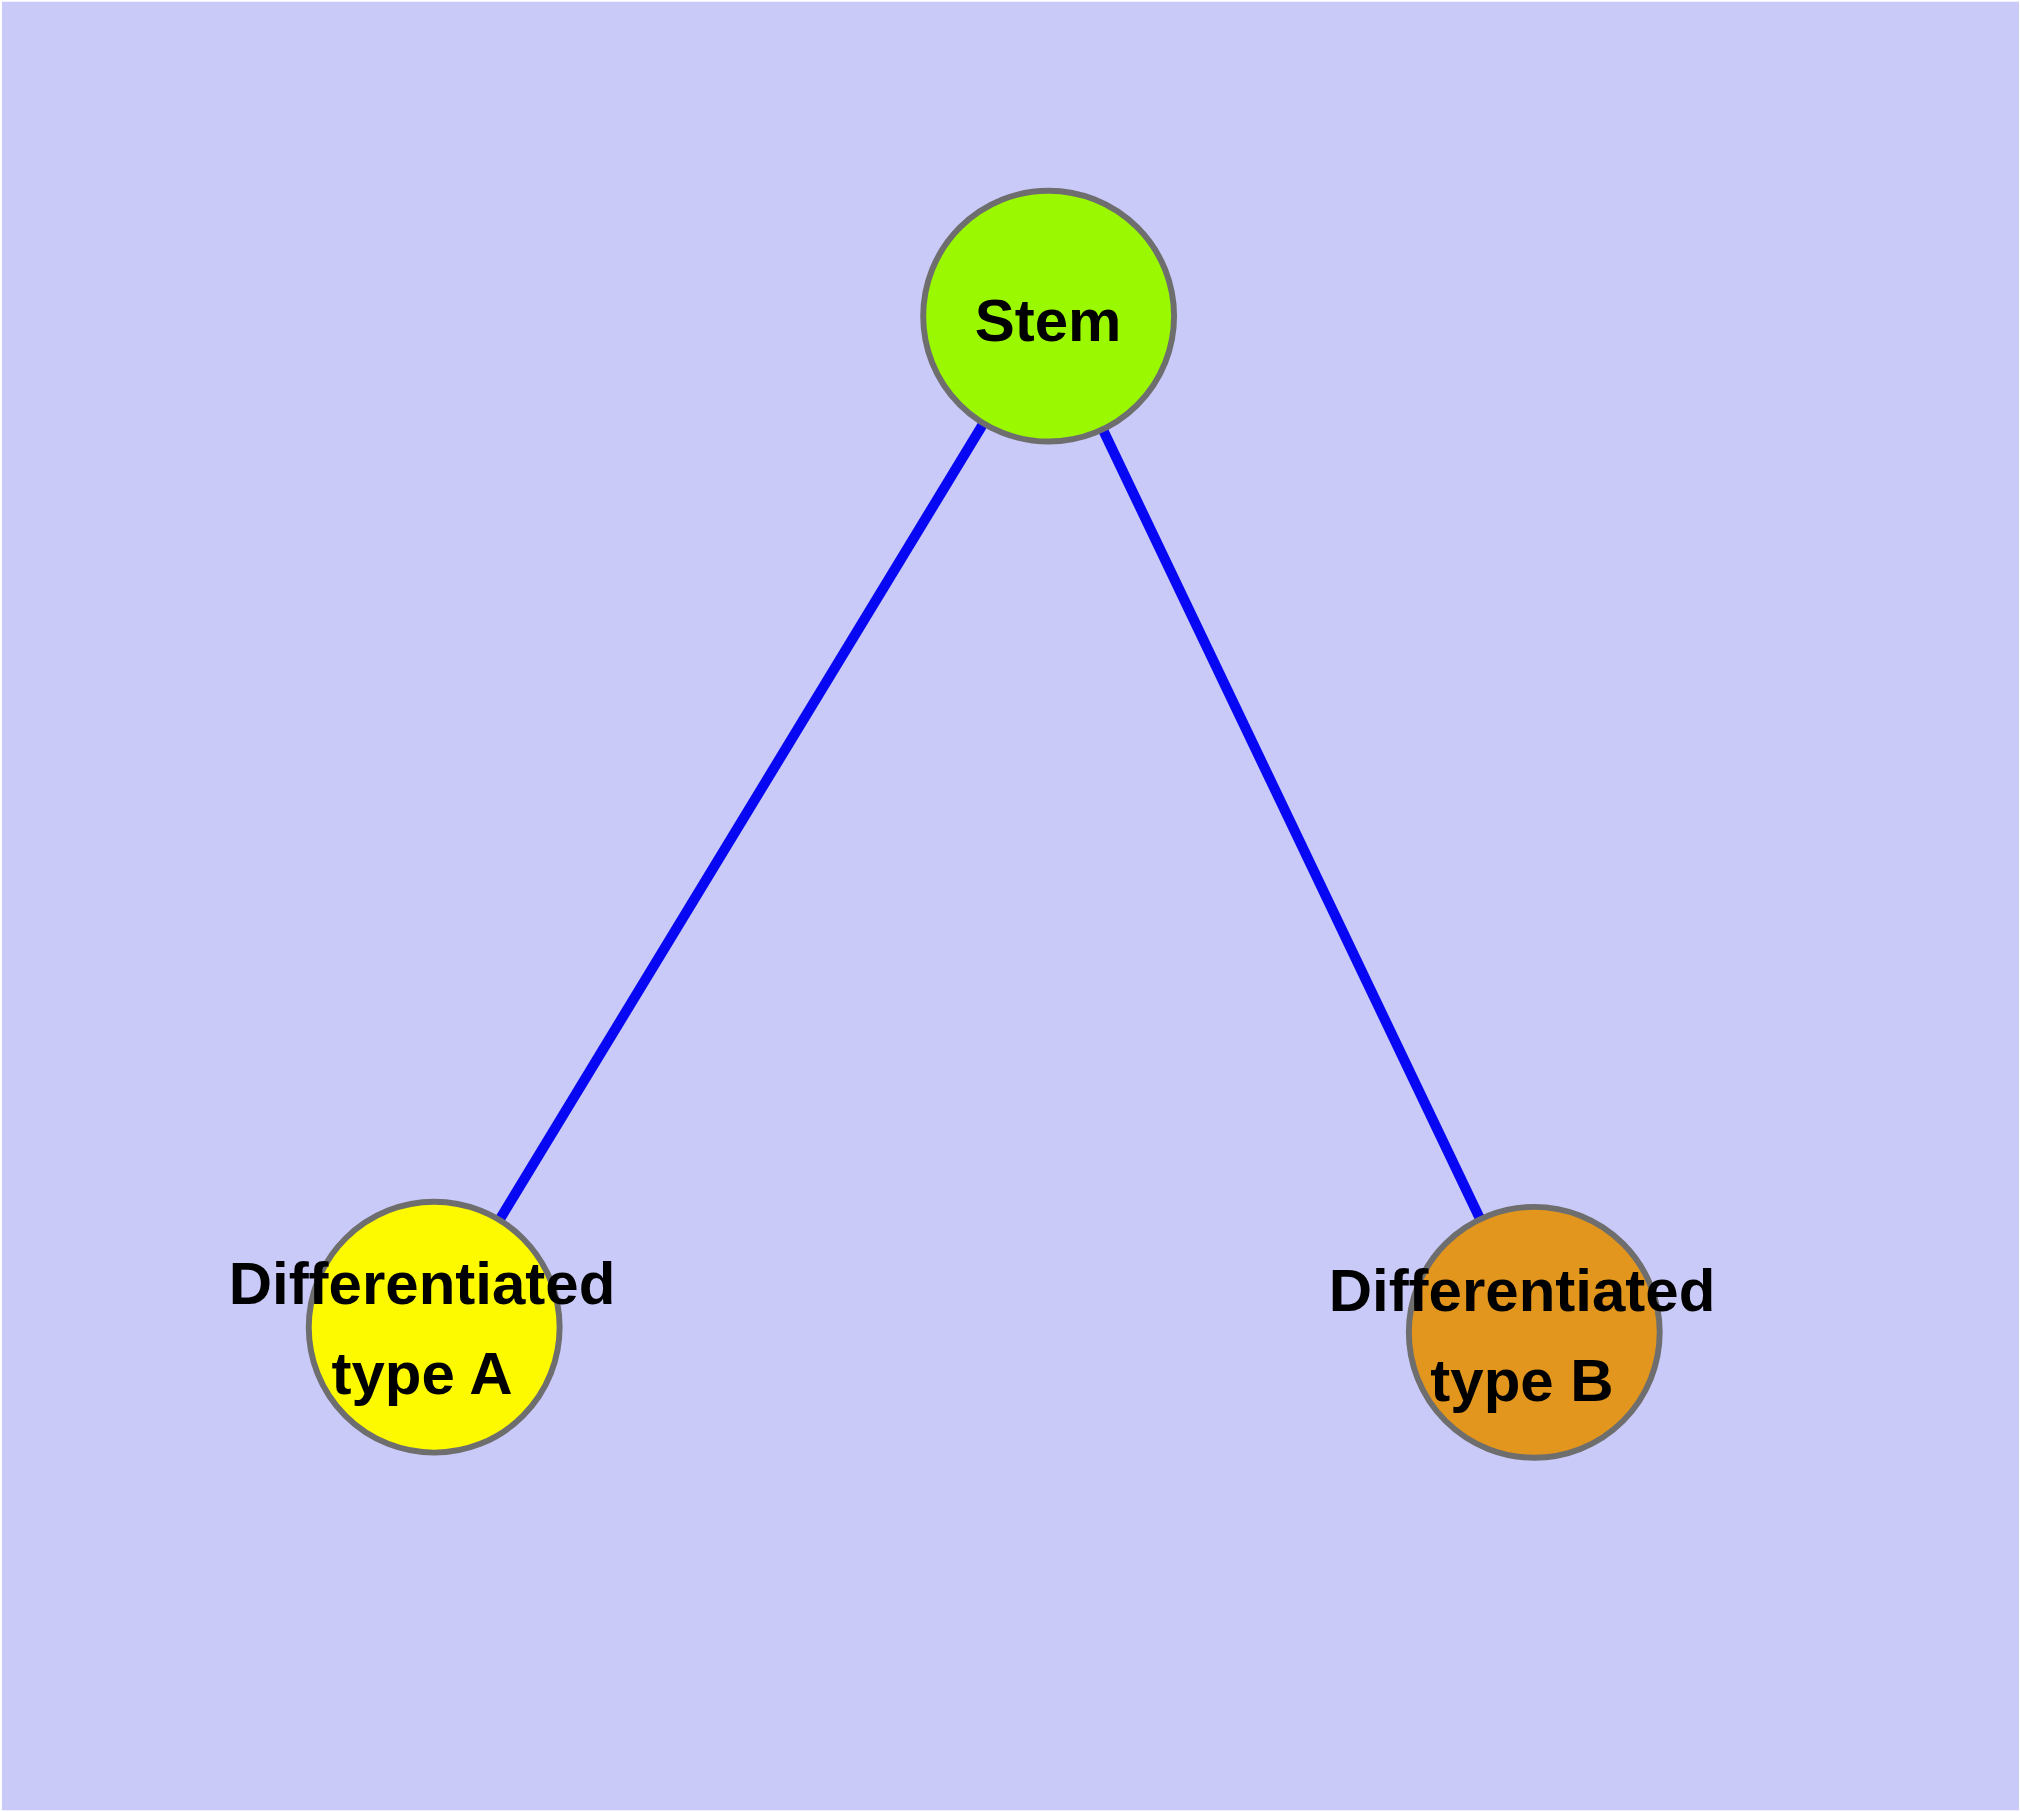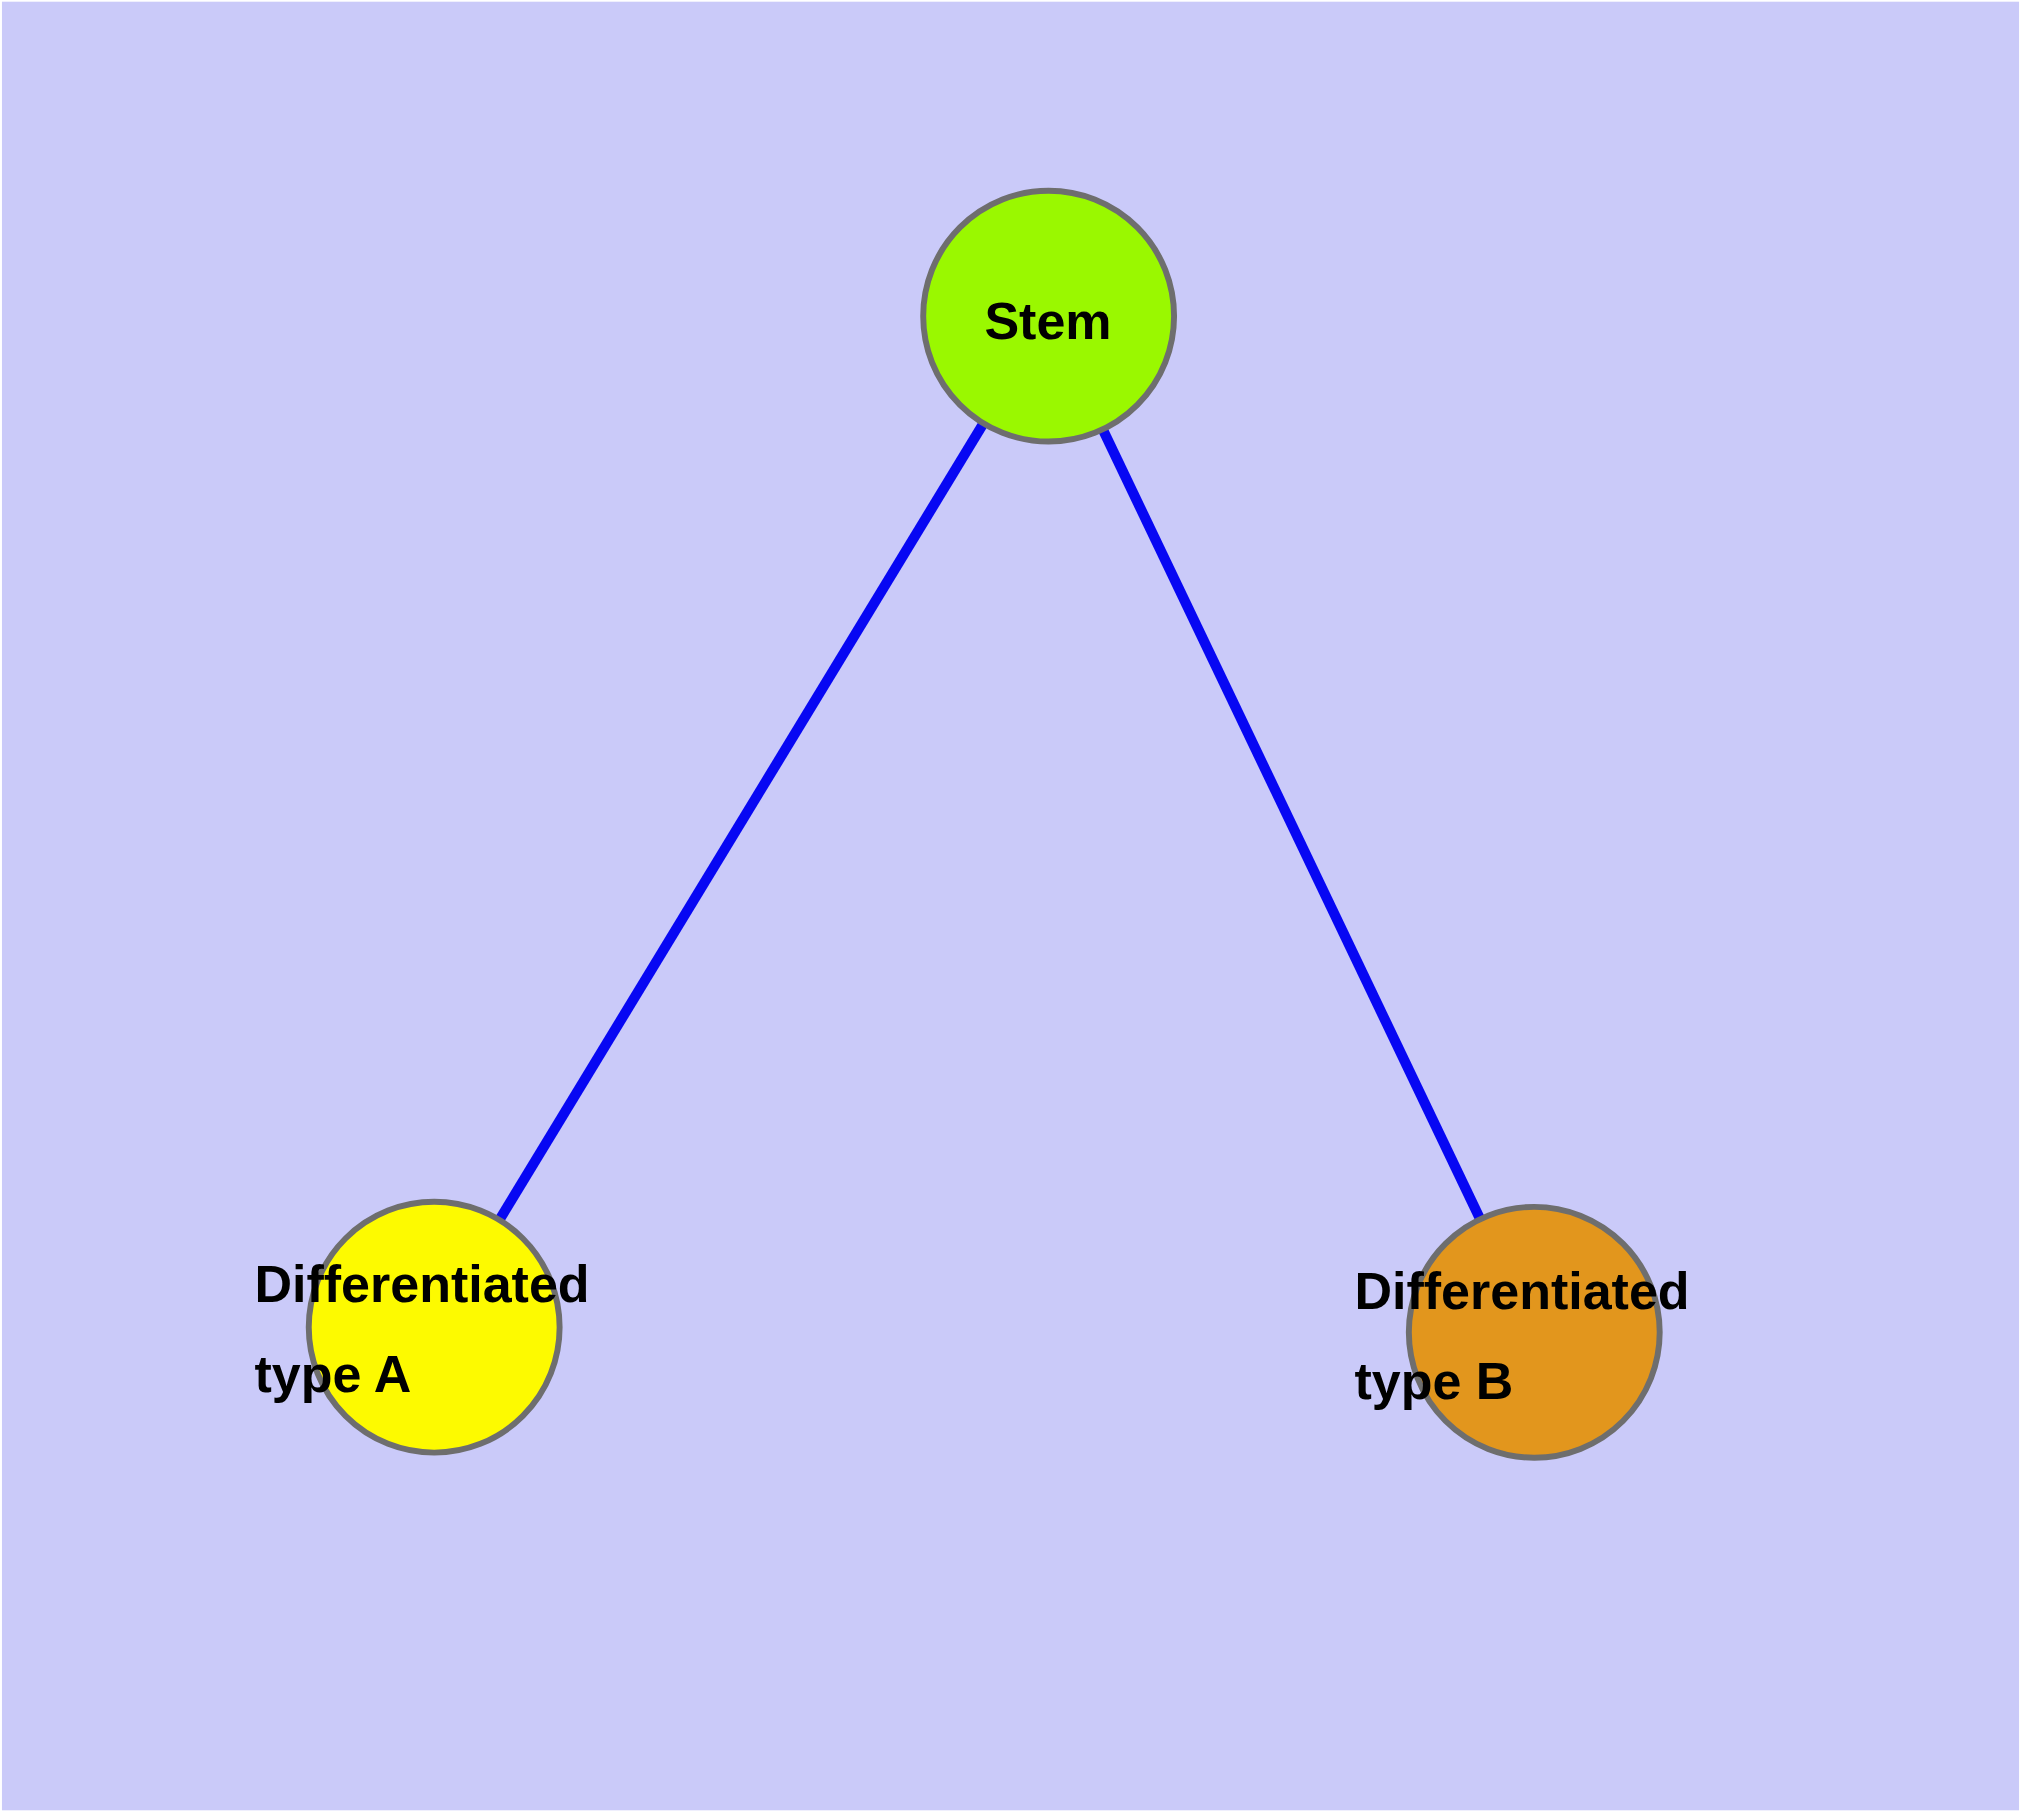--- a/index.html
+++ b/index.html
@@ -25,25 +25,25 @@
   .edge {
     stroke-width: 12px;
     stroke-linecap: butt;
   }
   .node-circle {
     stroke-width: 7px;
   }
   .node-label {
     position: absolute;
     transform: translate(-50%, -50%);
-    font-size: 52px;
+    font-size: 60px;
     line-height: 90px;
     font-weight: bold;
     color: #000000;
-    text-align: left;
+    text-align: center;
     white-space: pre-line;
     letter-spacing: 0;
   }
 </style>
 </head>
 <body>
 
 <div class="canvas">
 
   <svg class="graph-svg" viewBox="0 0 2384 2138" xmlns="http://www.w3.org/2000/svg">

